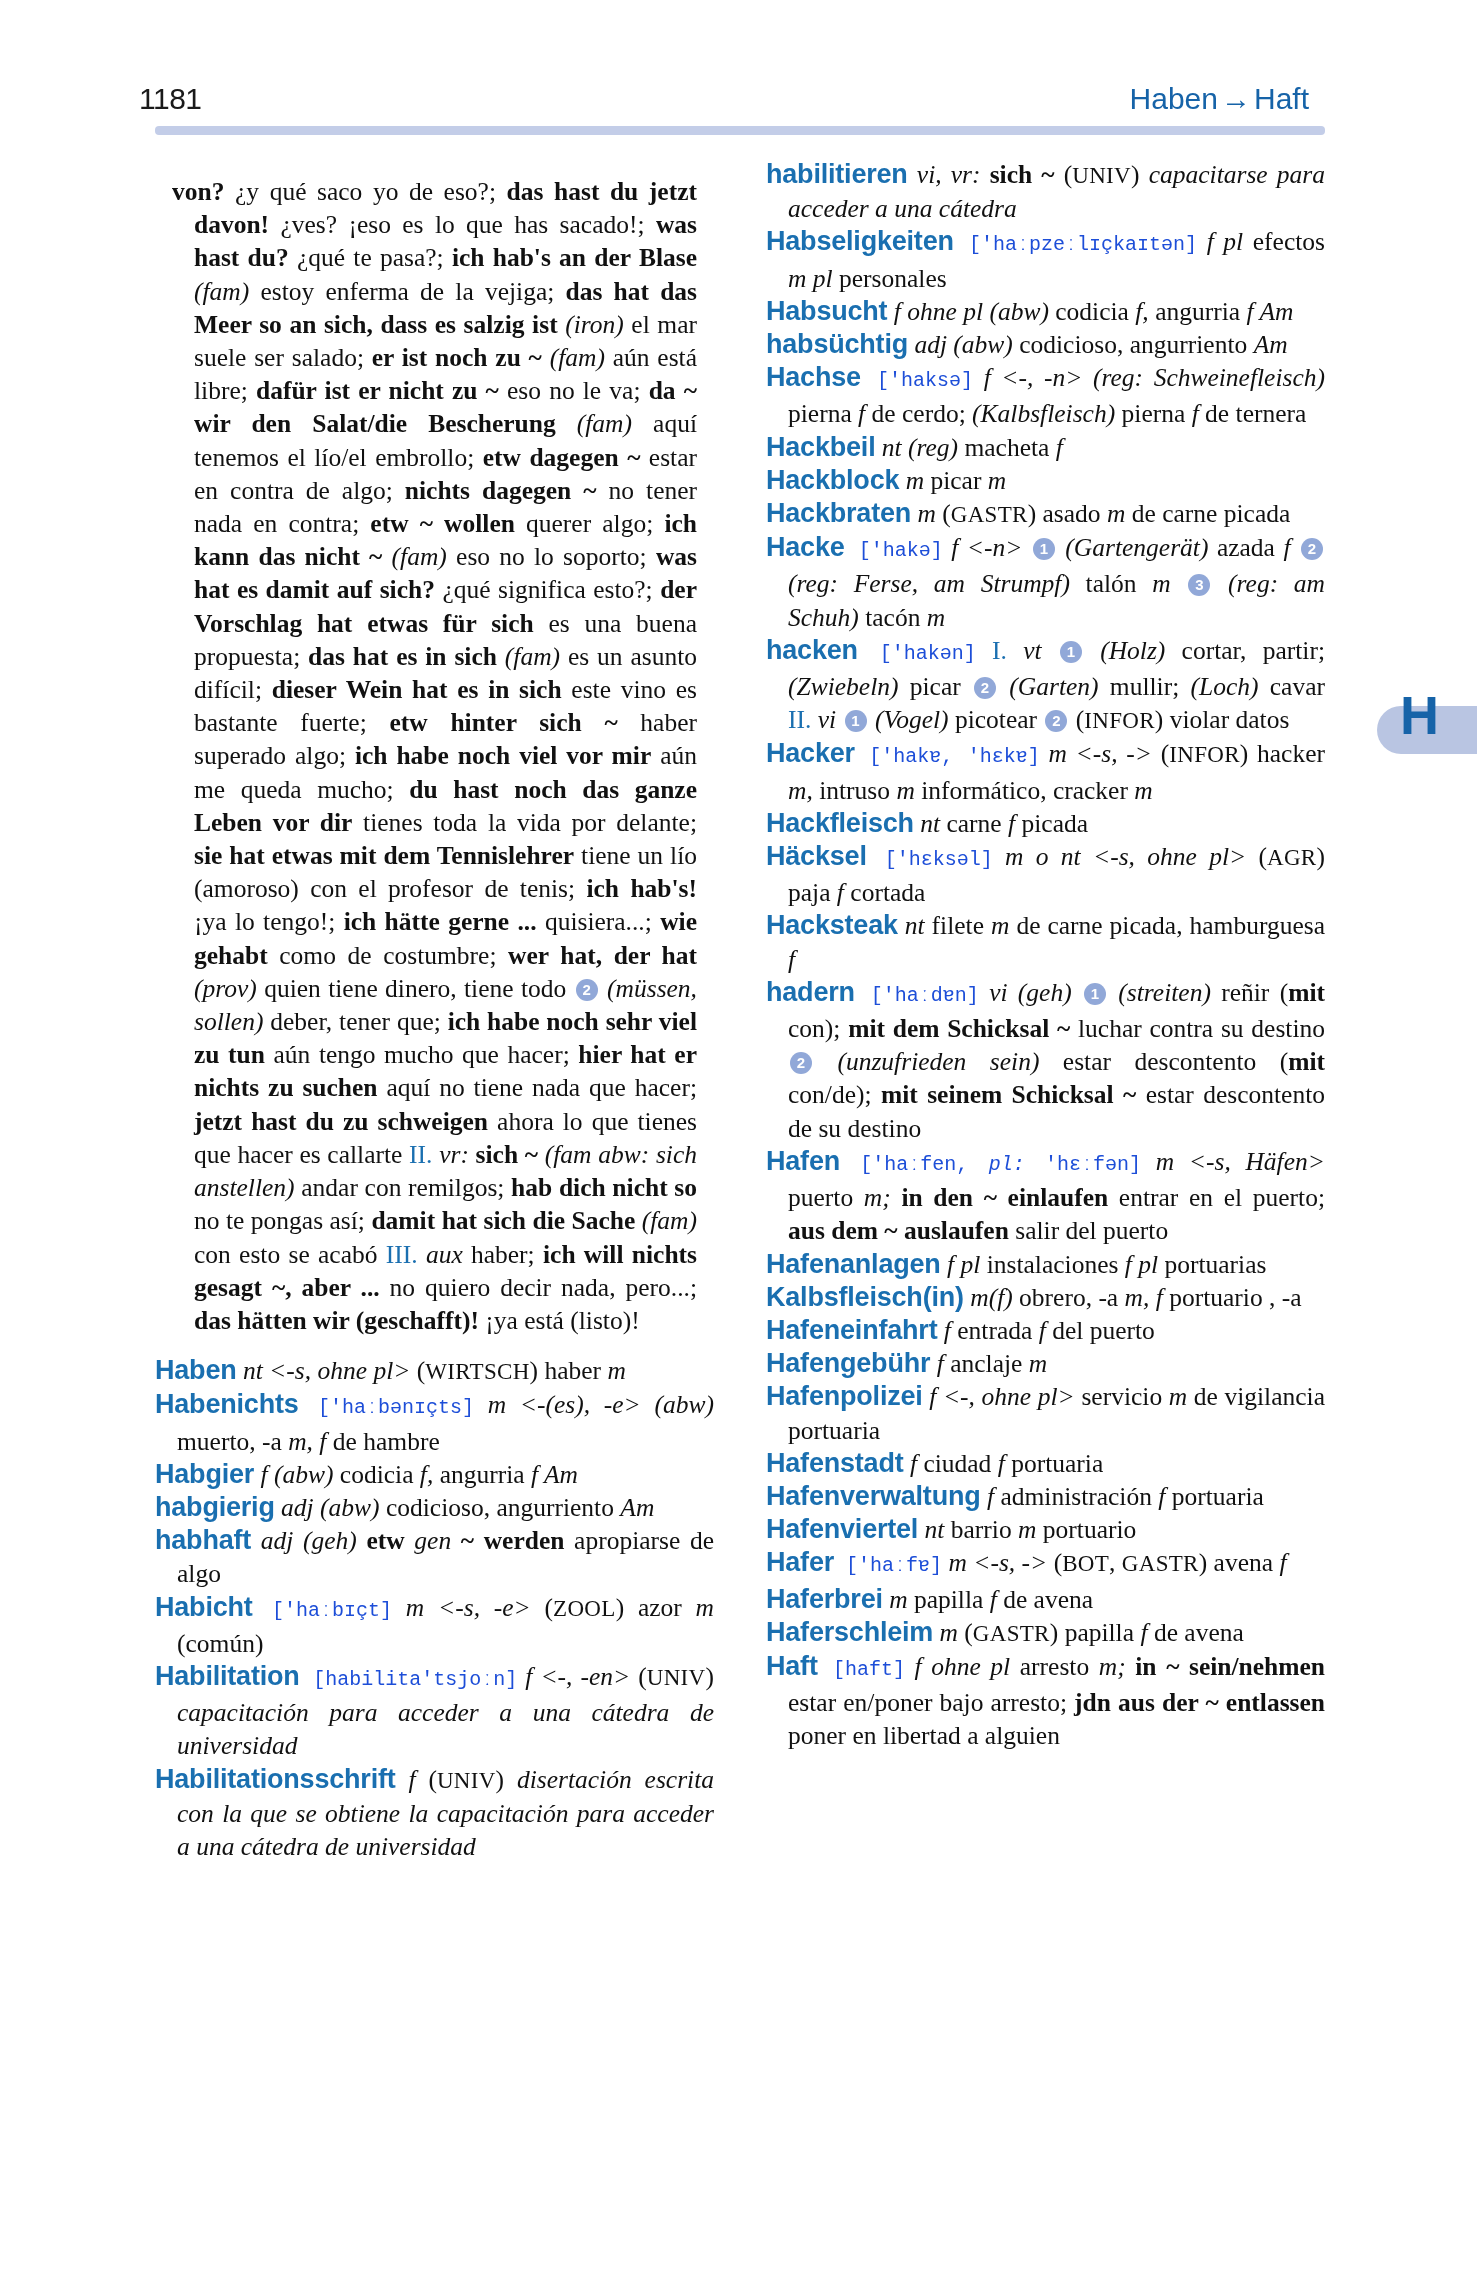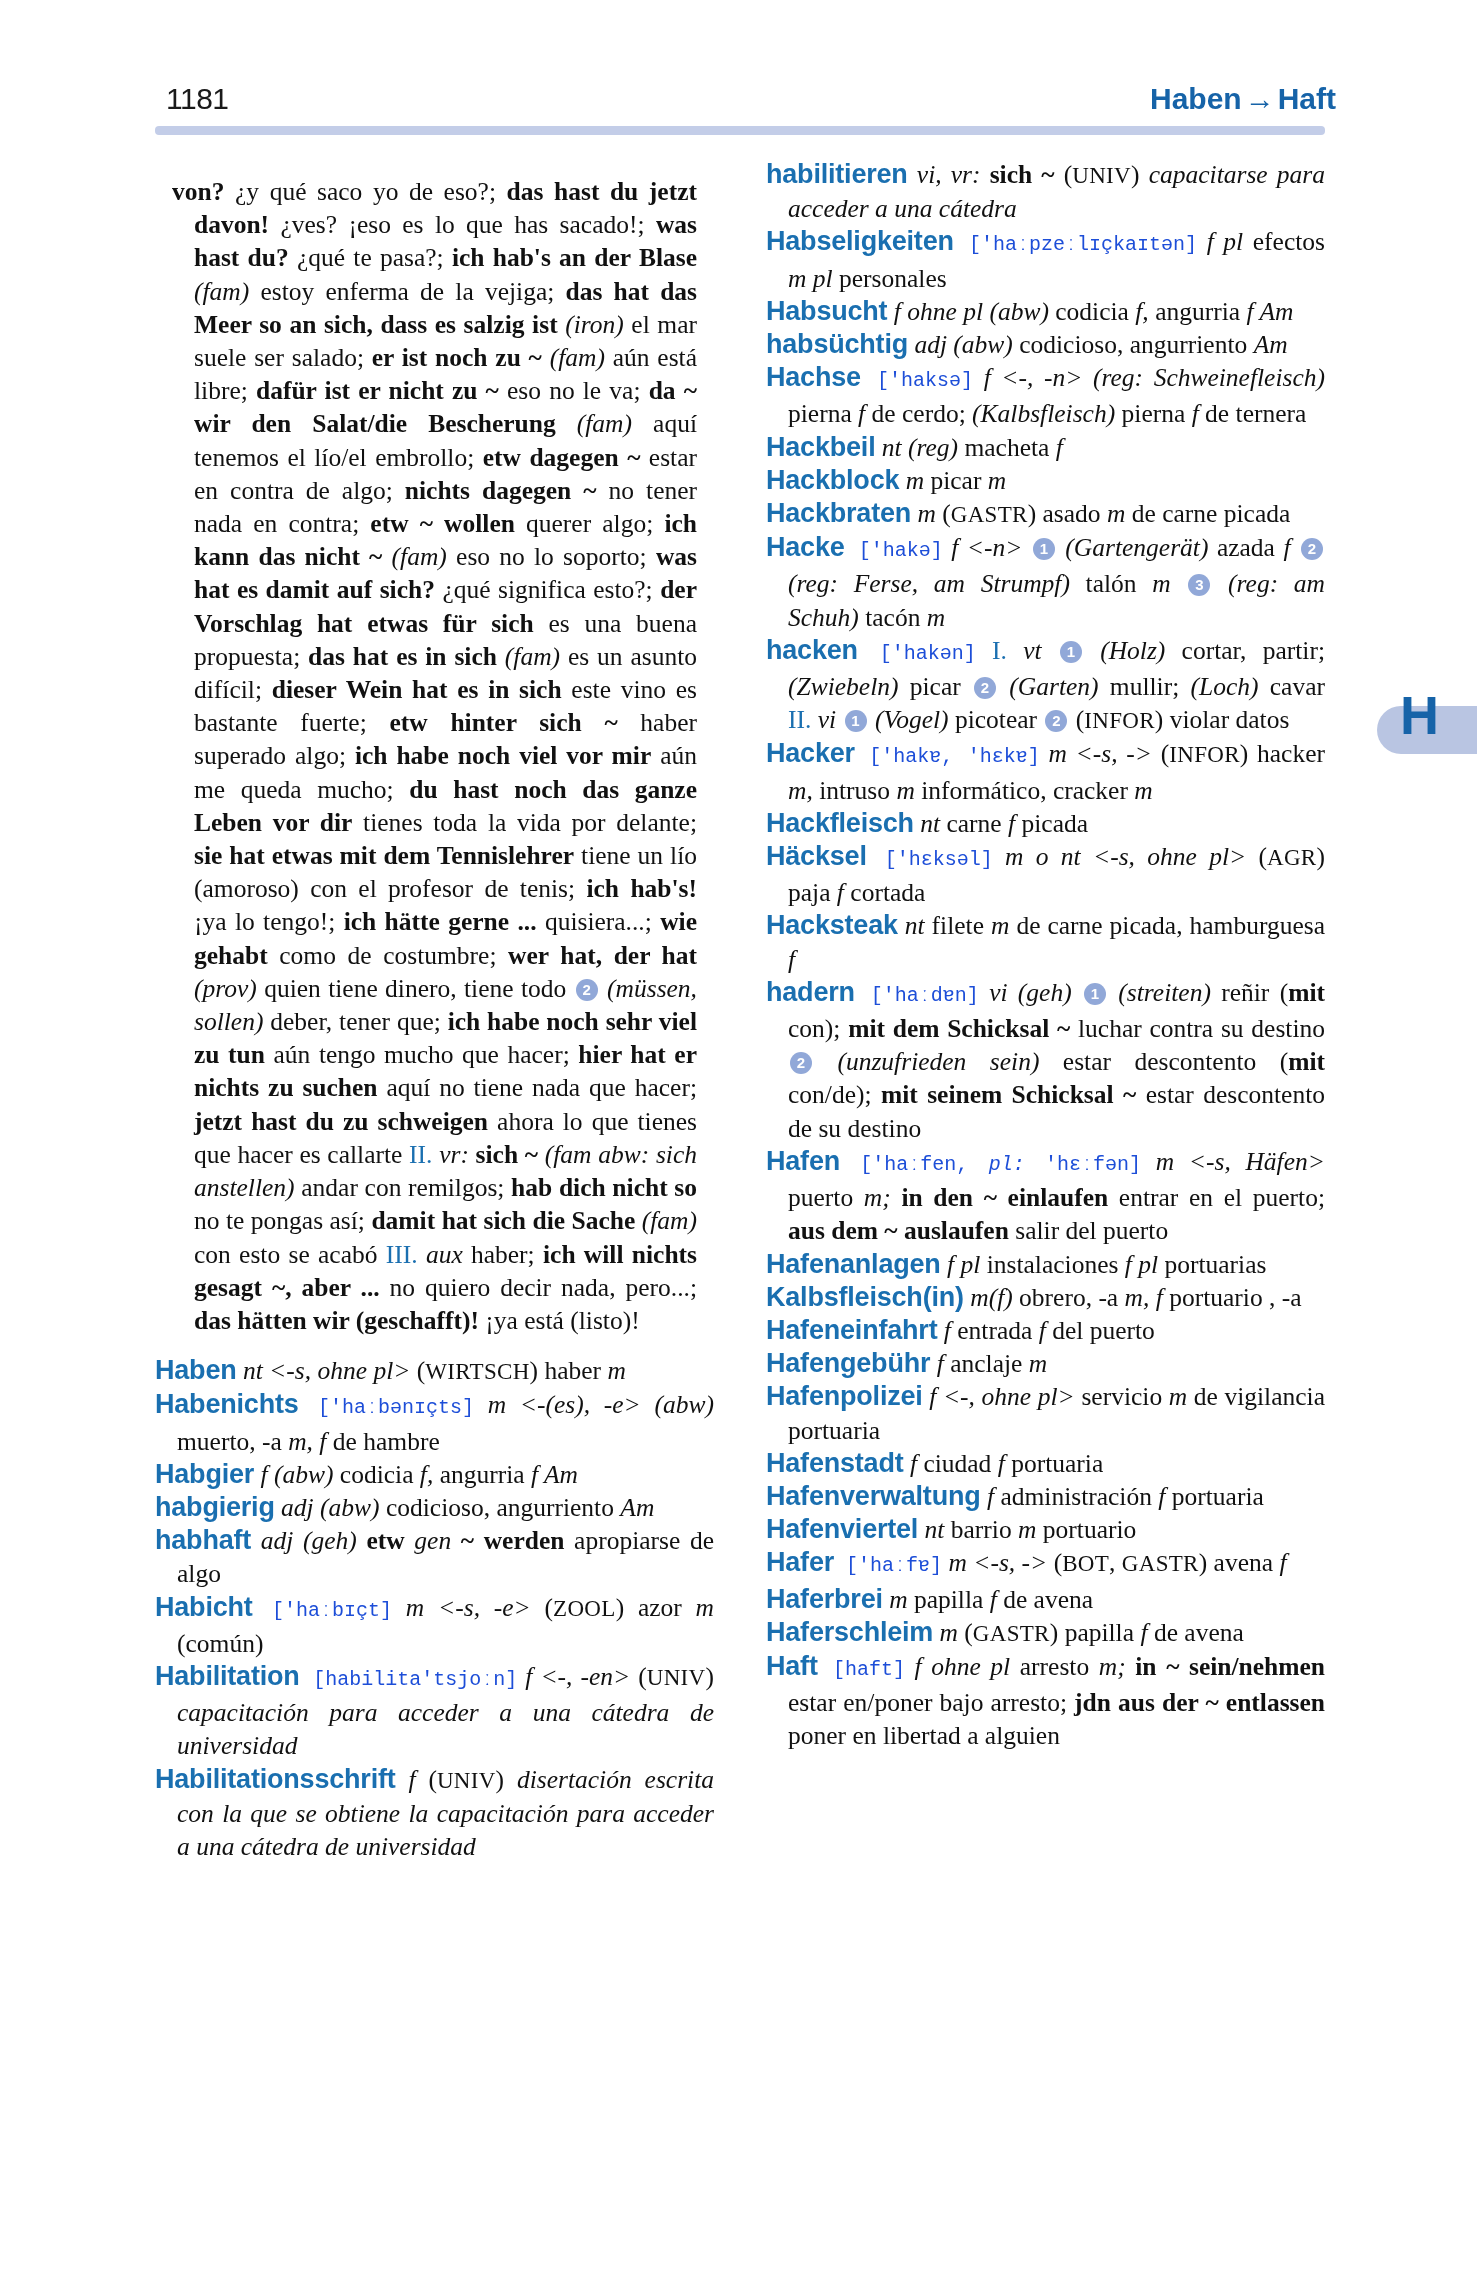--- a/index.html
+++ b/index.html
@@ -19,40 +19,40 @@
   .page {
     position: absolute;
     left: 0; top: 0;
     width: 1477px;
     height: 2292px;
   }
 
   
   .header {
     position: absolute;
-    left: 166px;
+    left: 139px;
     top: 62px;
     width: 1170px;
     height: 52px;
     display: flex;
     align-items: flex-end;
     justify-content: space-between;
   }
   .folio {
     font-family: "Liberation Sans", "DejaVu Sans", sans-serif;
     font-size: 30px;
     font-weight: 400;
     letter-spacing: -0.5px;
     color: #1a1a1a;
     line-height: 1;
   }
   .running-head {
     font-family: "Liberation Sans", "DejaVu Sans", sans-serif;
     font-size: 30px;
-    font-weight: 700;
+    font-weight: 400;
     color: #1663a8;
     line-height: 1;
     white-space: nowrap;
   }
   .running-head .arrow { padding: 0 3px; }
 
   .rule {
     position: absolute;
     left: 155px;
     top: 126px;

